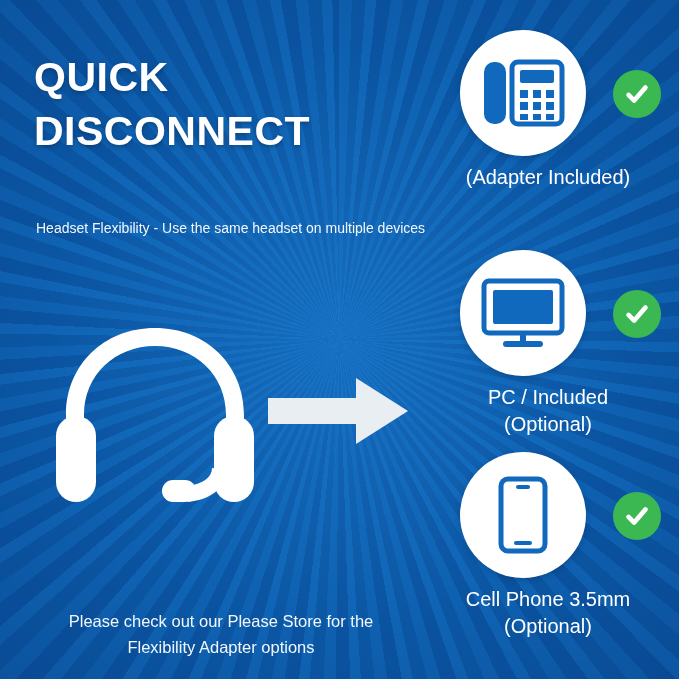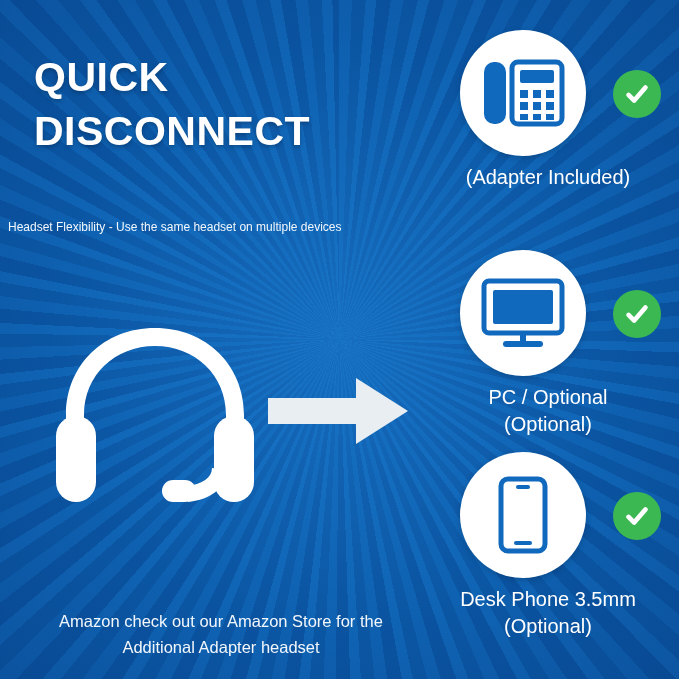--- a/index.html
+++ b/index.html
@@ -35,24 +35,24 @@
     width:400px;
     color:#ffffff;
     font-size:41px;
     font-weight:bold;
     letter-spacing:0.5px;
     line-height:1.32;
     text-shadow:0 2px 4px rgba(0,0,0,0.25);
   }
   .subtitle{
     position:absolute;
-    left:8px; top:218px;
+    left:36px; top:218px;
     width:400px;
     color:#f2f7fc;
-    font-size:12px;
+    font-size:14px;
     line-height:1.55;
   }
   .footnote{
     position:absolute;
     left:26px; top:608px;
     width:390px;
     text-align:center;
     color:#f2f7fc;
     font-size:16.5px;
     line-height:1.6;
@@ -168,45 +168,45 @@
             <line x1="26" y1="67" x2="60" y2="67" stroke-width="6" stroke-linecap="round"></line>
           </g>
         </svg>
       </div>
       <div class="check">
         <svg viewBox="0 0 32 32" width="30" height="30" aria-hidden="true">
           <polyline points="7,17 13,23 25,9" fill="none" stroke="#ffffff" stroke-width="5" stroke-linecap="round" stroke-linejoin="round"></polyline>
         </svg>
       </div>
       <div class="caption">
-        <span>PC / Optional</span>
+        <span>PC / Included</span>
         <span class="l2">(Optional)</span>
       </div>
     </div>
 
     <div class="item item-3">
       <div class="circle">
         <svg viewBox="0 0 54 80" width="54" height="80" aria-hidden="true">
           <g fill="none" stroke="#1069bd" stroke-width="5">
             <rect x="5" y="4" width="44" height="72" rx="7"></rect>
             <line x1="20" y1="68" x2="34" y2="68" stroke-width="4" stroke-linecap="round"></line>
             <line x1="22" y1="12" x2="32" y2="12" stroke-width="4" stroke-linecap="round"></line>
           </g>
         </svg>
       </div>
       <div class="check">
         <svg viewBox="0 0 32 32" width="30" height="30" aria-hidden="true">
           <polyline points="7,17 13,23 25,9" fill="none" stroke="#ffffff" stroke-width="5" stroke-linecap="round" stroke-linejoin="round"></polyline>
         </svg>
       </div>
       <div class="caption">
-        <span>Desk Phone 3.5mm</span>
+        <span>Cell Phone 3.5mm</span>
         <span class="l2">(Optional)</span>
       </div>
     </div>
 
     <div class="footnote">
-      <div>Amazon check out our Amazon Store for the</div>
-      <div>Additional Adapter headset</div>
+      <div>Please check out our Please Store for the</div>
+      <div>Flexibility Adapter options</div>
     </div>
 
   </div>
 </div>
 
 </body></html>

